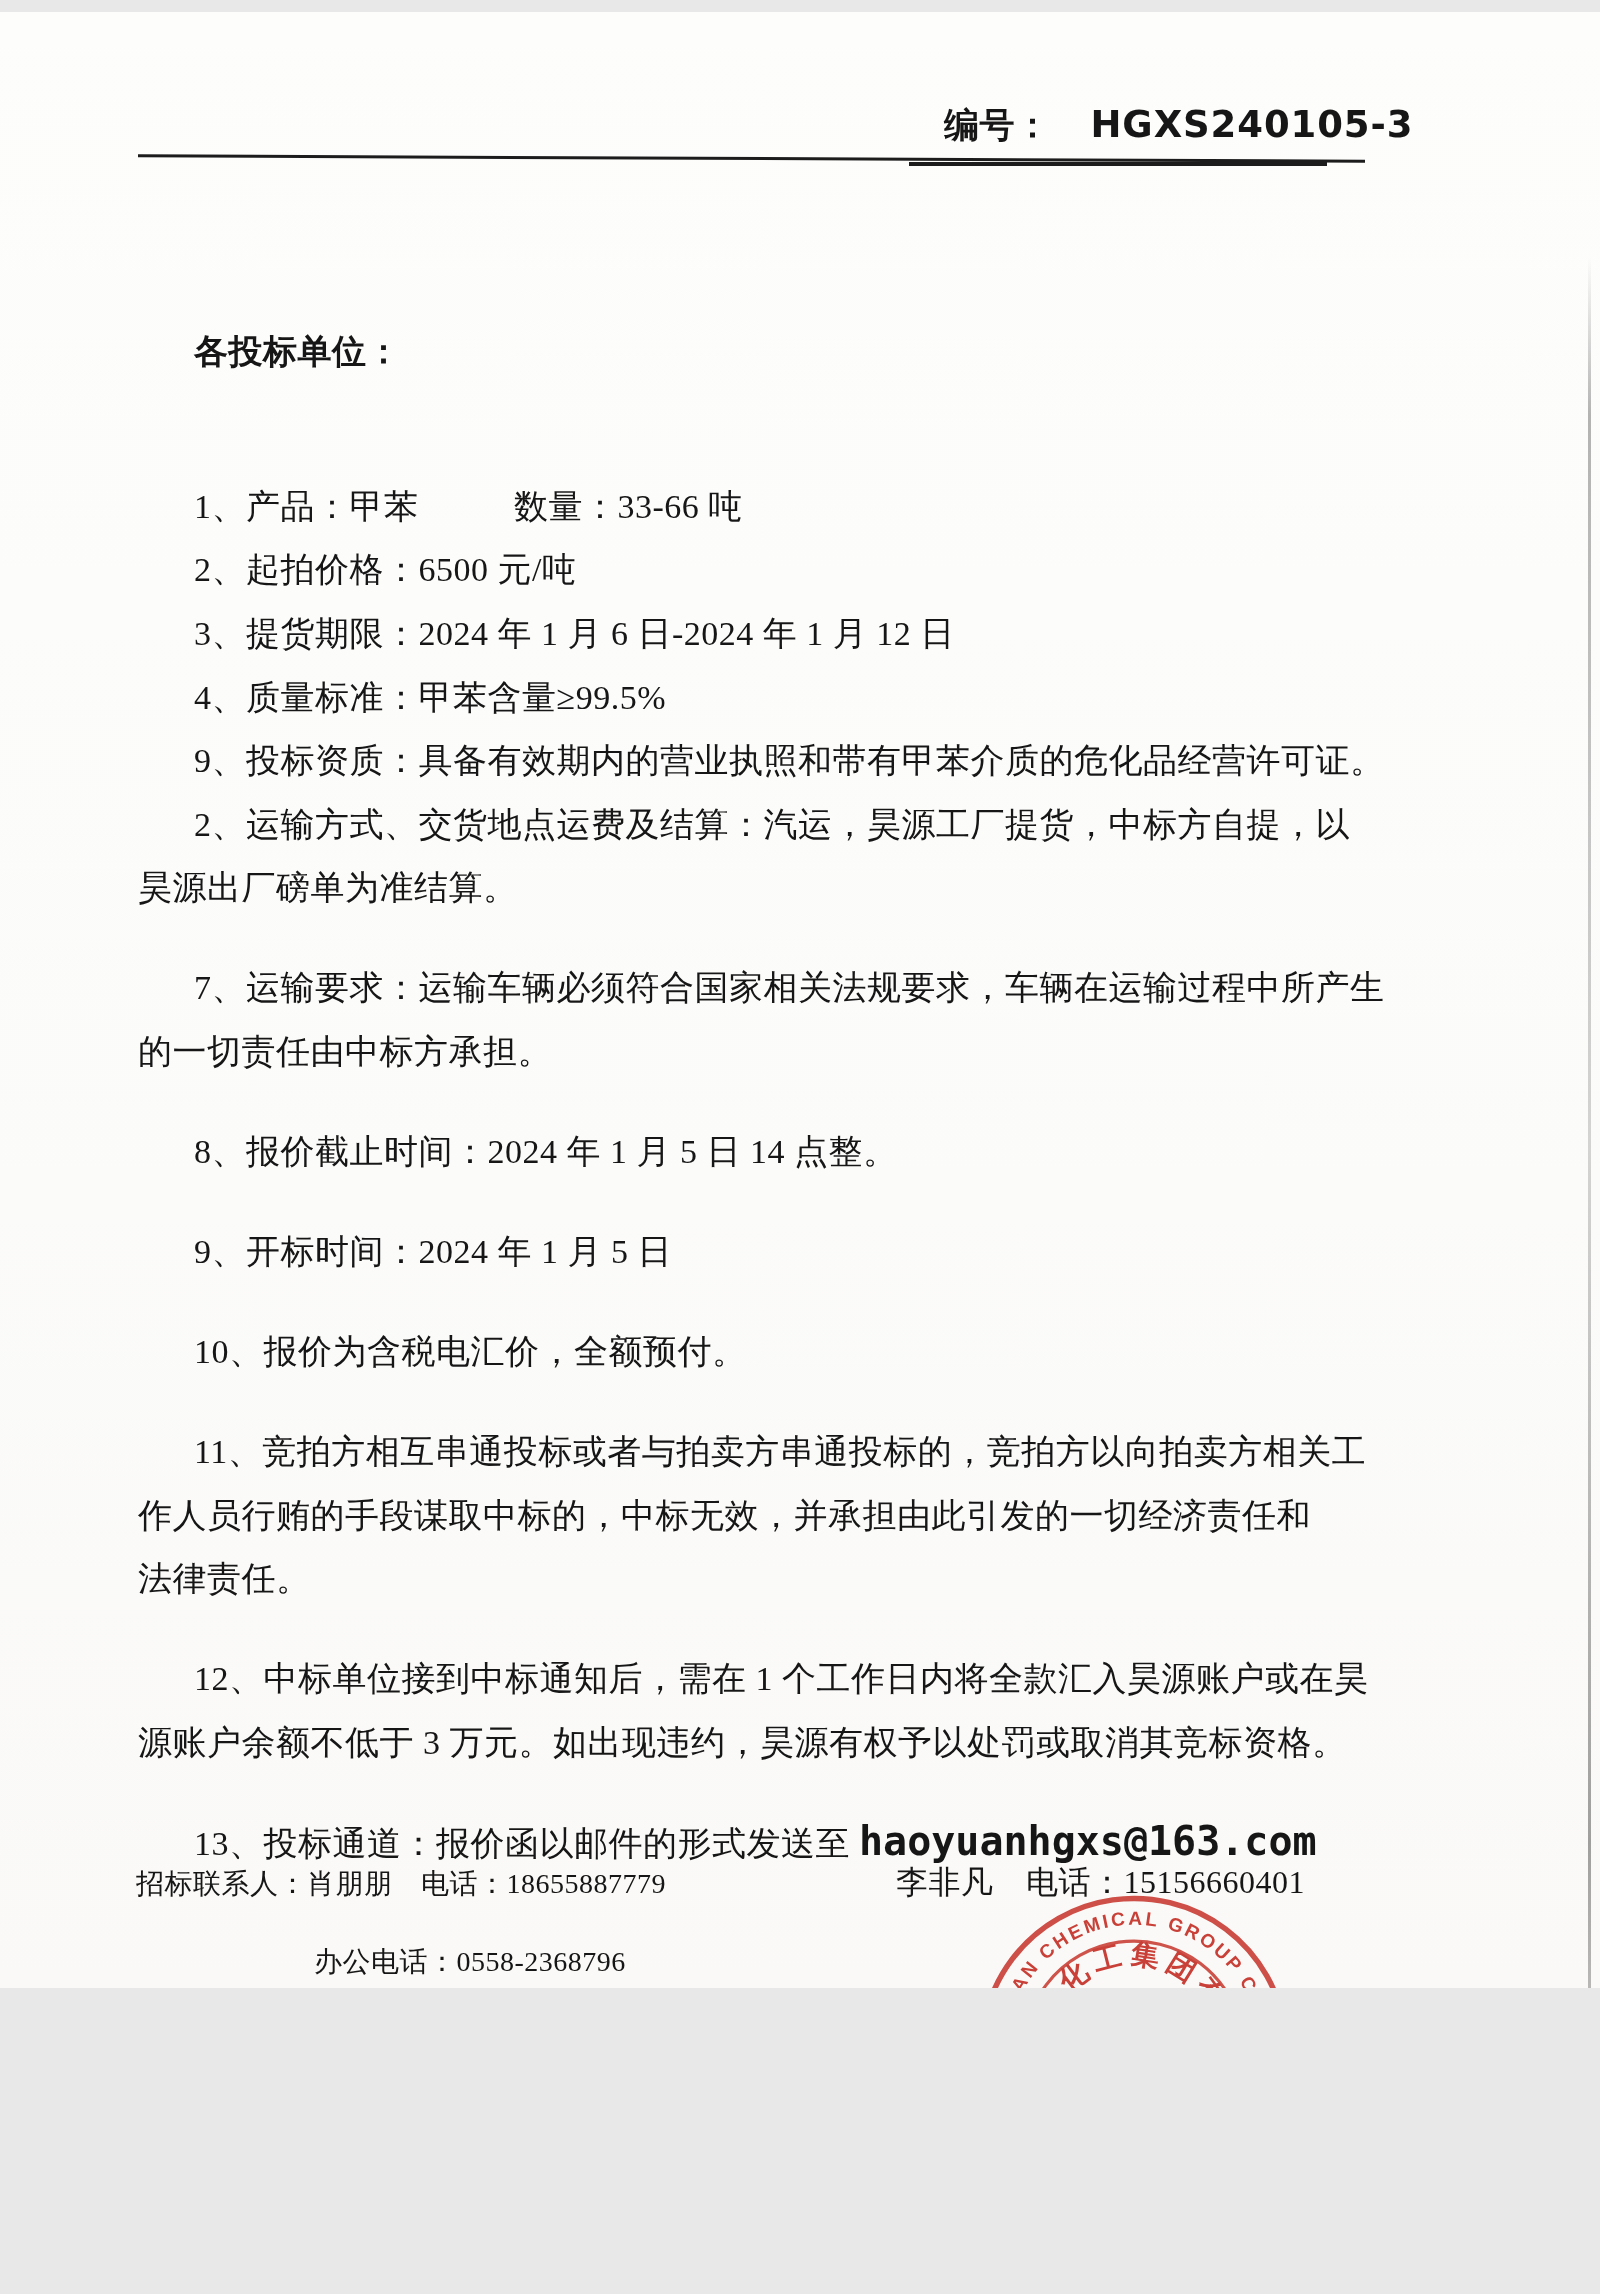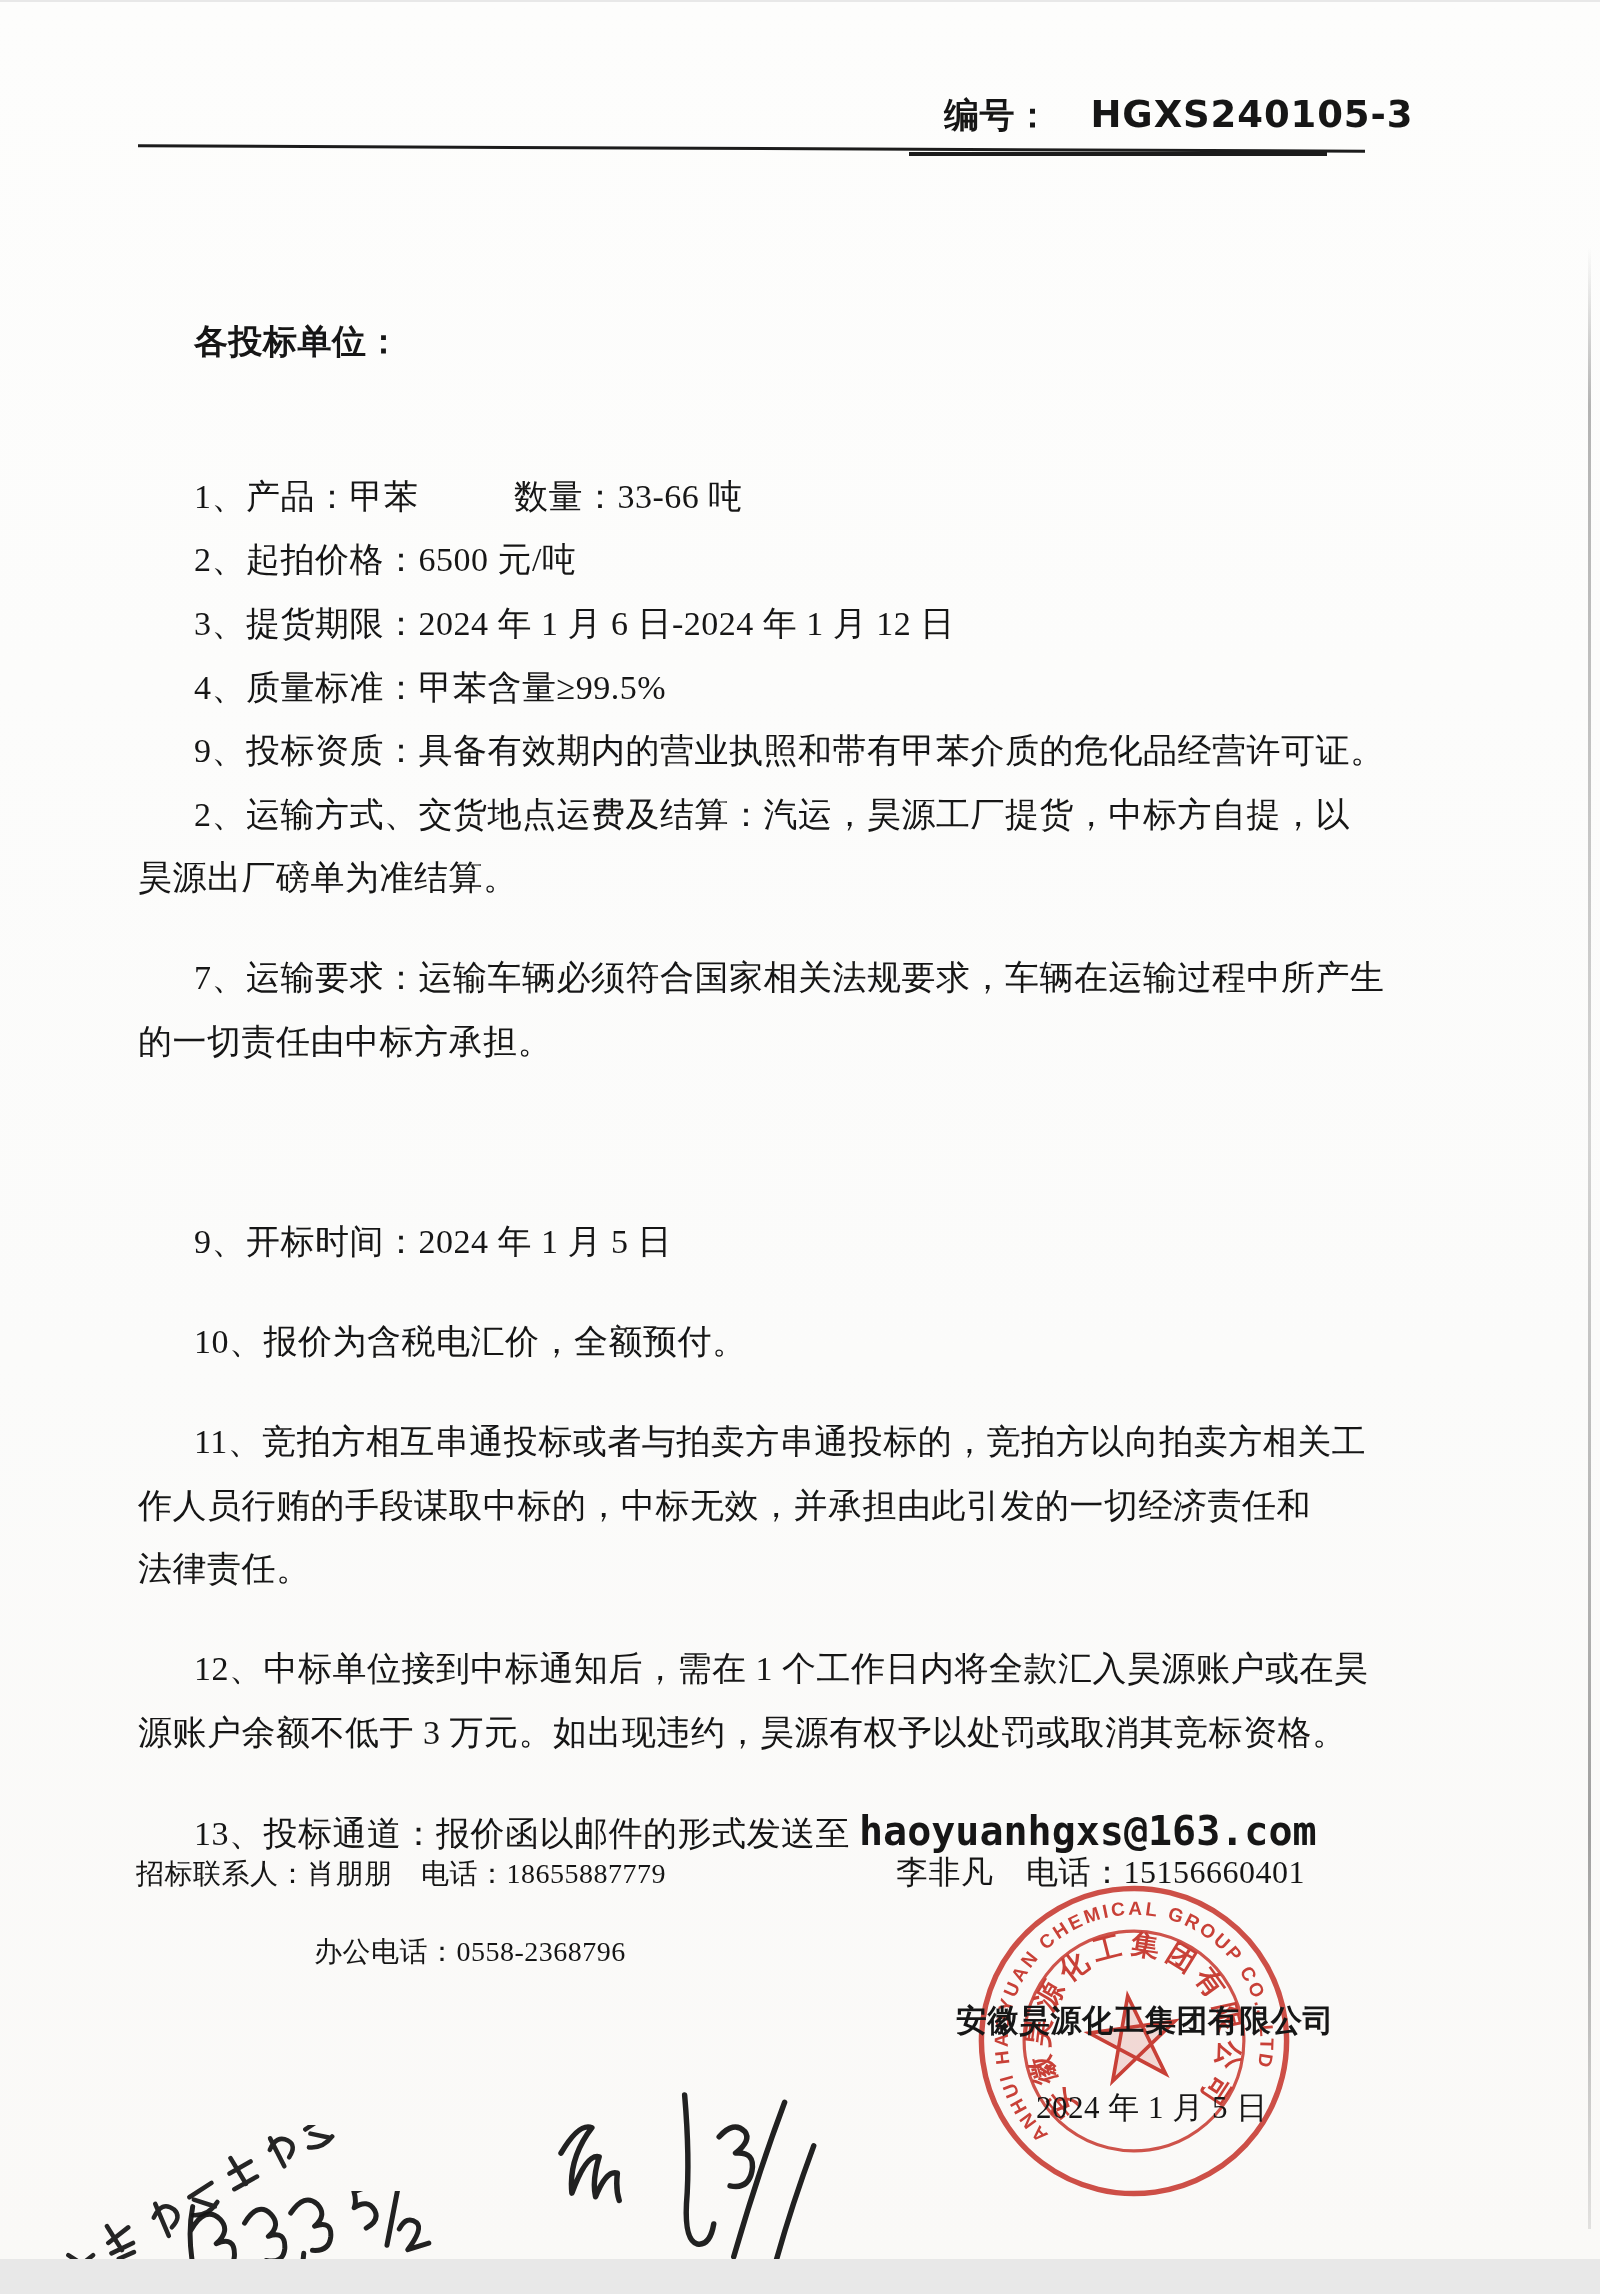--- a/index.html
+++ b/index.html
@@ -1,19 +1,19 @@
 <!DOCTYPE html>
 <html style="font-size:14.5px"><head>
 <meta charset="utf-8">
 <style>
   html,body{margin:0;padding:0;background:#e8e8e8;}
   .page{
     position:relative;
-    width:1600px;height:2257px;
-    margin:2px auto;
+    width:1600px;height:1976px;
+    margin:12px auto;
     background:linear-gradient(180deg,#fdfdfc 0%,#fbfbfa 60%,#faf9f7 100%);
     overflow:hidden;
     font-family:"Liberation Serif", serif;
     color:#161616;
   }
   .ln{position:absolute;white-space:nowrap;font-size:34px;line-height:1.2;letter-spacing:0.5px;}
   .rule{position:absolute;background:#1c1c1c;}
   .num-label{font-size:35px;font-weight:bold;}
   .num-value{font-family:"DejaVu Sans", sans-serif;font-weight:bold;font-size:37px;letter-spacing:0.9px;}
   .doc-title{font-size:45px;font-weight:bold;letter-spacing:5.5px;}
@@ -50,20 +50,21 @@
   <div class="ln" style="top:475px;left:194px;">1、产品：甲苯</div>
   <div class="ln" style="top:475px;left:514px;">数量：33-66 吨</div>
   <div class="ln" style="top:538px;left:194px;">2、起拍价格：6500 元/吨</div>
   <div class="ln" style="top:602px;left:194px;">3、提货期限：2024 年 1 月 6 日-2024 年 1 月 12 日</div>
   <div class="ln" style="top:666px;left:194px;">4、质量标准：甲苯含量≥99.5%</div>
   <div class="ln" style="top:729px;left:194px;">9、投标资质：具备有效期内的营业执照和带有甲苯介质的危化品经营许可证。</div>
   <div class="ln" style="top:793px;left:194px;">2、运输方式、交货地点运费及结算：汽运，昊源工厂提货，中标方自提，以</div>
   <div class="ln" style="top:856px;left:138px;">昊源出厂磅单为准结算。</div>
   <div class="ln" style="top:956px;left:194px;">7、运输要求：运输车辆必须符合国家相关法规要求，车辆在运输过程中所产生</div>
   <div class="ln" style="top:1020px;left:138px;">的一切责任由中标方承担。</div>
+  <div class="ln" style="top:1120px;left:194px;">8、报价截止时间：2024 年 1 月 5 日 14 点整。</div>
   <div class="ln" style="top:1220px;left:194px;">9、开标时间：2024 年 1 月 5 日</div>
   <div class="ln" style="top:1320px;left:194px;">10、报价为含税电汇价，全额预付。</div>
   <div class="ln" style="top:1420px;left:194px;">11、竞拍方相互串通投标或者与拍卖方串通投标的，竞拍方以向拍卖方相关工</div>
   <div class="ln" style="top:1484px;left:138px;">作人员行贿的手段谋取中标的，中标无效，并承担由此引发的一切经济责任和</div>
   <div class="ln" style="top:1547px;left:138px;">法律责任。</div>
   <div class="ln" style="top:1647px;left:194px;">12、中标单位接到中标通知后，需在 1 个工作日内将全款汇入昊源账户或在昊</div>
   <div class="ln" style="top:1711px;left:138px;">源账户余额不低于 3 万元。如出现违约，昊源有权予以处罚或取消其竞标资格。</div>
   <div class="ln" style="top:1805px;left:194px;">
     <span>13、投标通道：报价函以邮件的形式发送至 </span><span class="email">haoyuanhgxs@163.com</span>
   </div>

